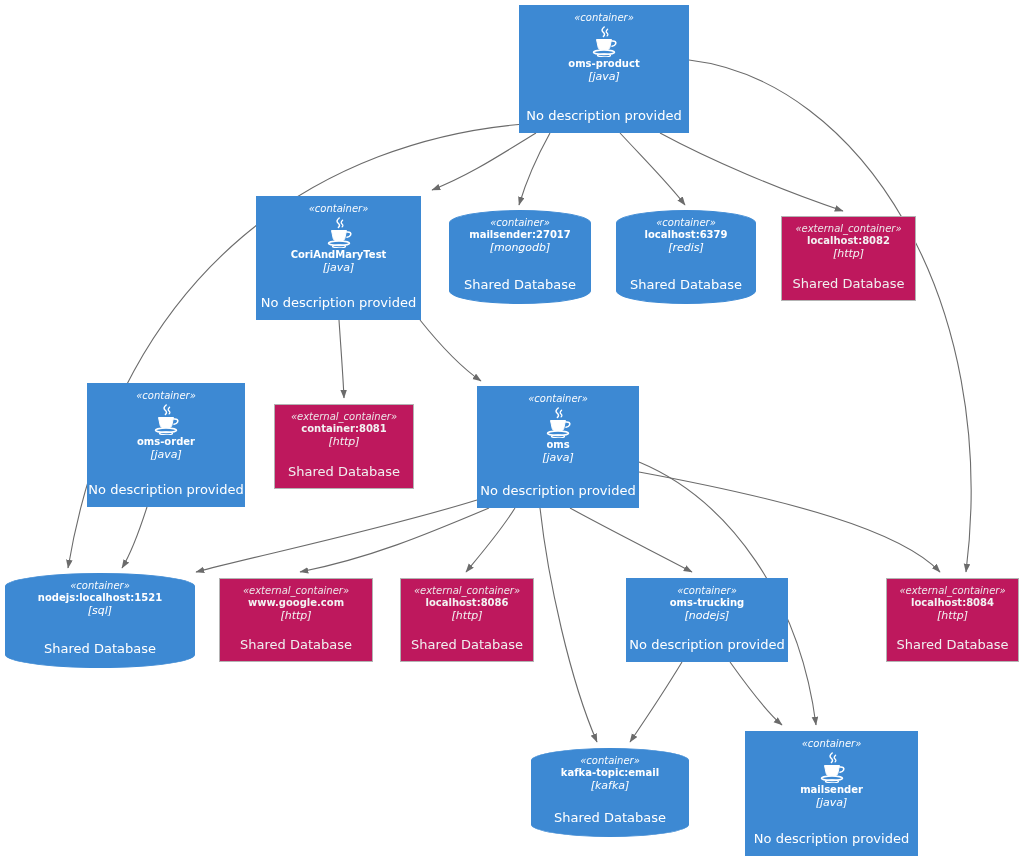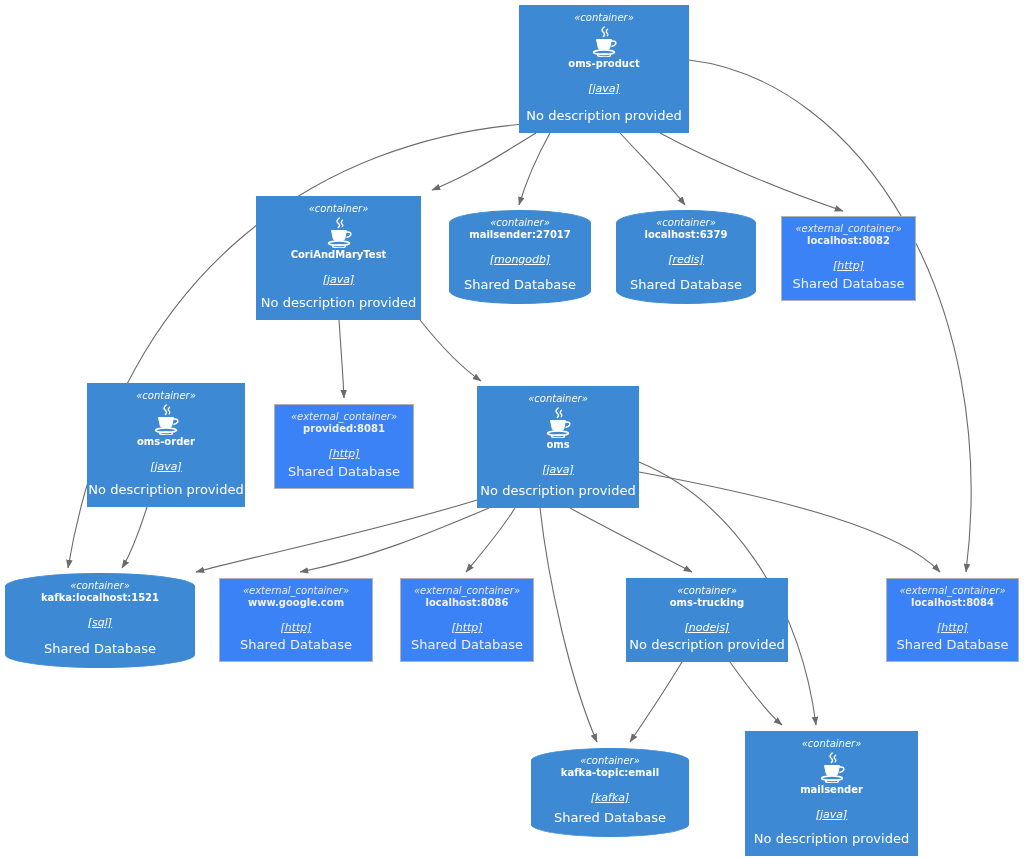--- a/index.html
+++ b/index.html
@@ -2,27 +2,27 @@
 <html><head>
 <meta charset="utf-8">
 <style>
   html,body{margin:0;padding:0;background:#ffffff;}
   body{font-family:"DejaVu Sans","Liberation Sans",sans-serif;}
   #canvas{position:relative;width:1024px;height:859px;background:#ffffff;overflow:hidden;}
   #edges{position:absolute;left:0;top:0;width:1024px;height:859px;}
   .node{position:absolute;box-sizing:border-box;display:flex;flex-direction:column;
         align-items:center;color:#ffffff;}
   .node.rect{background:#3d89d3;border:1px solid #3d89d3;}
-  .node.ext{background:#3b82f6;border:1px solid #b3b3b3;color:#f2f2f2;}
+  .node.ext{background:#be185d;border:1px solid #b3b3b3;color:#f2f2f2;}
   .node.cyl{background:#3d89d3;border:1px solid #3d89d3;border-radius:50% / 14%;}
   .stereo{font-size:10px;font-style:italic;line-height:1.1;margin-top:6px;opacity:.97;}
   .ext .stereo{color:#ededed;}
   .javaicon{margin:2px 0 0 0;display:block;}
   .title{font-size:10px;font-weight:bold;line-height:1.15;margin-top:1px;}
-  .tech{font-size:11px;font-style:italic;line-height:1.2;margin-top:12px;text-decoration:underline;}
+  .tech{font-size:11px;font-style:italic;line-height:1.2;margin-top:0px;}
   .desc{font-size:13px;line-height:1.2;margin-top:auto;margin-bottom:8px;}
   .ext .desc{color:#f0f0f0;}
   .cyl .desc{margin-bottom:10px;}
 </style>
 </head>
 <body>
 
 <div id="canvas">
 
   <svg id="edges" viewBox="0 0 1024 859">
@@ -109,41 +109,41 @@
           <path d="M24.8 16 C28 15.6 29.4 17.2 28.6 19 C28 20.3 26.6 21 25 21.2" fill="none" stroke="#ffffff" stroke-width="1.6" stroke-linecap="round"></path>
           <ellipse cx="17" cy="27.2" rx="10.5" ry="2.2" fill="none" stroke="#ffffff" stroke-width="1.6"></ellipse>
           <ellipse cx="17" cy="30.4" rx="6.5" ry="1.4" fill="none" stroke="#ffffff" stroke-width="1.3"></ellipse>
         </svg>
         <div class="title">oms-order</div>
         <div class="tech">[java]</div>
         <div class="desc">No description provided</div>
       </div>
       <div class="node ext" style="left: 274px; top: 404px; width: 140px; height: 85px;">
         <div class="stereo">«external_container»</div>
-        <div class="title">provided:8081</div>
+        <div class="title">container:8081</div>
         <div class="tech">[http]</div>
         <div class="desc">Shared Database</div>
       </div>
       <div class="node rect" style="left: 477px; top: 386px; width: 162px; height: 122px;">
         <div class="stereo">«container»</div>
         <svg width="34" height="32" viewBox="0 0 34 32" class="javaicon">
           <path d="M17.2 2 C14.6 4.2 14.4 5.6 16.2 7.2 C18 8.8 17.8 10 16.4 11.4" fill="none" stroke="#ffffff" stroke-width="1.5" stroke-linecap="round"></path>
           <path d="M20.6 4.2 C18.9 5.8 18.8 6.8 20 7.9 C21.2 9 21.1 9.9 20.1 10.9" fill="none" stroke="#ffffff" stroke-width="1.3" stroke-linecap="round"></path>
           <path d="M9.5 14.5 L24.5 14.5 L22.8 22.5 C22.5 23.8 21.4 24.6 20 24.6 L14 24.6 C12.6 24.6 11.5 23.8 11.2 22.5 Z" fill="#ffffff" stroke="#ffffff" stroke-width="1"></path>
           <path d="M24.8 16 C28 15.6 29.4 17.2 28.6 19 C28 20.3 26.6 21 25 21.2" fill="none" stroke="#ffffff" stroke-width="1.6" stroke-linecap="round"></path>
           <ellipse cx="17" cy="27.2" rx="10.5" ry="2.2" fill="none" stroke="#ffffff" stroke-width="1.6"></ellipse>
           <ellipse cx="17" cy="30.4" rx="6.5" ry="1.4" fill="none" stroke="#ffffff" stroke-width="1.3"></ellipse>
         </svg>
         <div class="title">oms</div>
         <div class="tech">[java]</div>
         <div class="desc">No description provided</div>
       </div>
       <div class="node cyl" style="left: 5px; top: 573px; width: 190px; height: 95px;">
         <div class="stereo">«container»</div>
-        <div class="title">kafka:localhost:1521</div>
+        <div class="title">nodejs:localhost:1521</div>
         <div class="tech">[sql]</div>
         <div class="desc">Shared Database</div>
       </div>
       <div class="node ext" style="left: 219px; top: 578px; width: 154px; height: 84px;">
         <div class="stereo">«external_container»</div>
         <div class="title">www.google.com</div>
         <div class="tech">[http]</div>
         <div class="desc">Shared Database</div>
       </div>
       <div class="node ext" style="left: 400px; top: 578px; width: 134px; height: 84px;">

